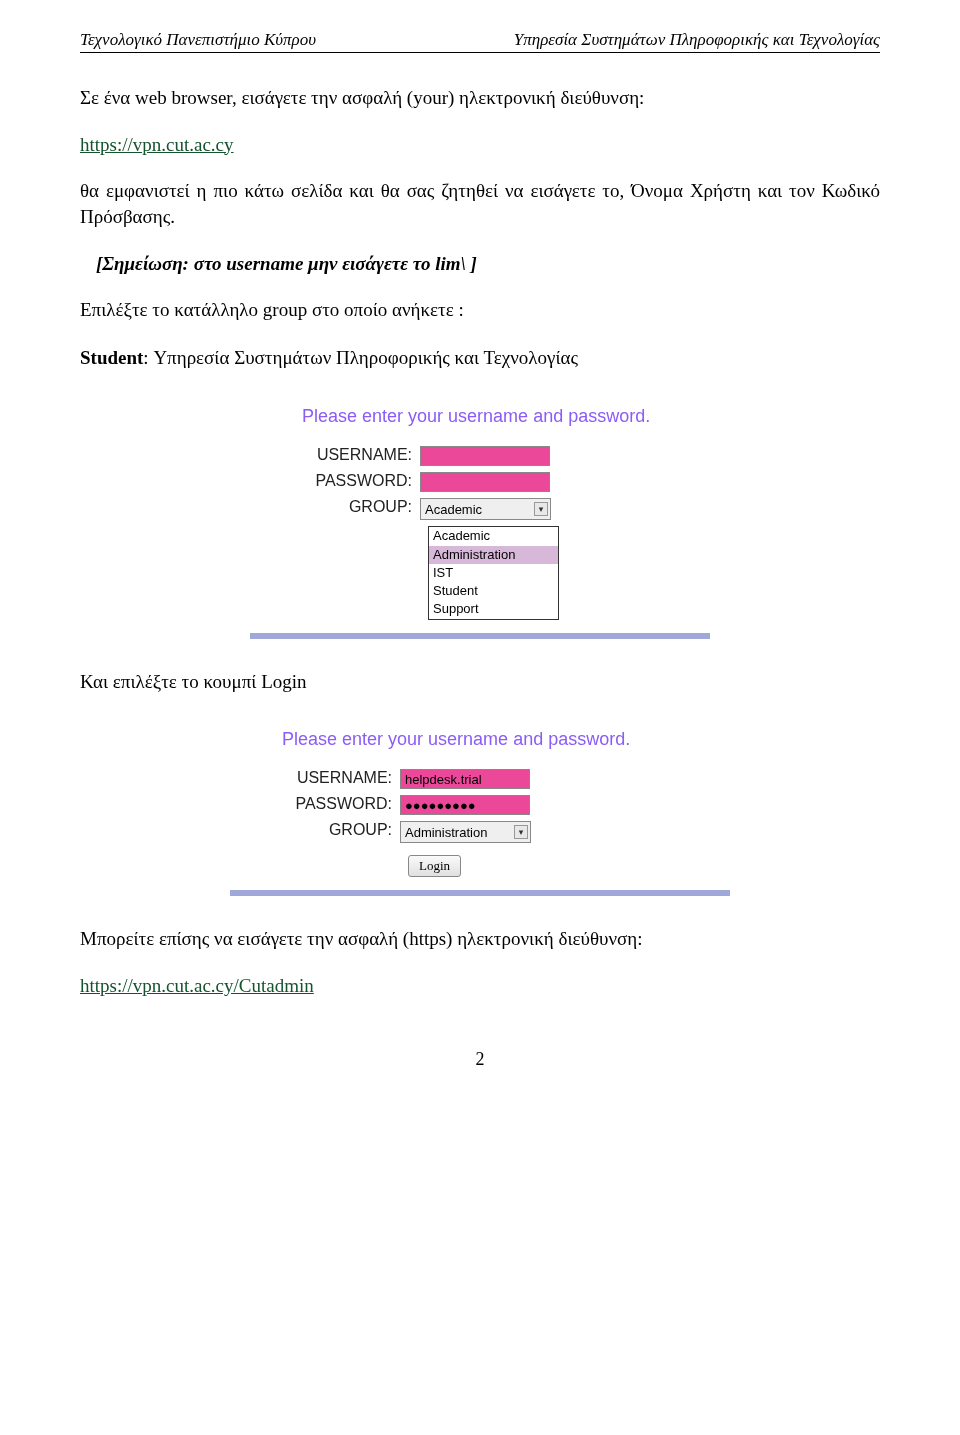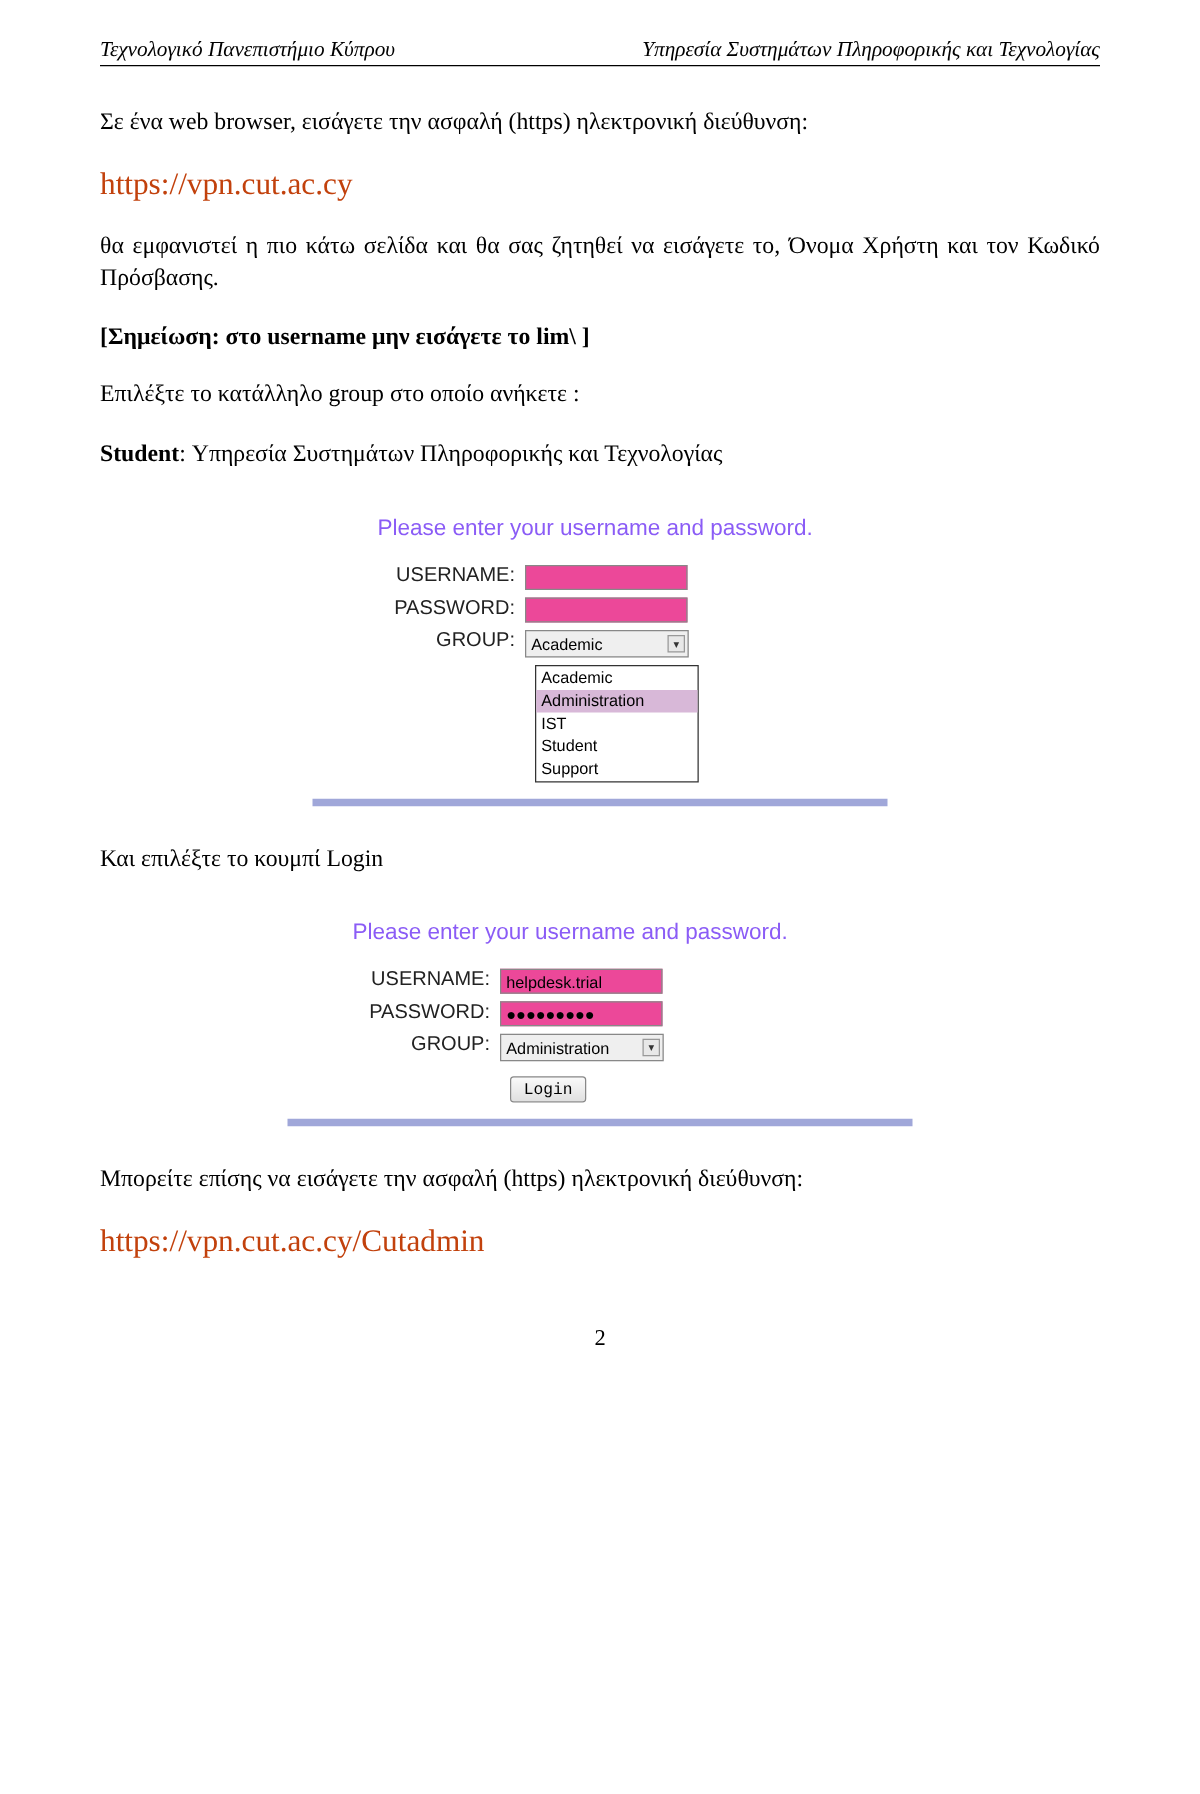--- a/index.html
+++ b/index.html
@@ -30,26 +30,29 @@
     margin-bottom: 36px;
   }
   .para {
     font-size: 19px;
     line-height: 1.4;
     margin-bottom: 22px;
     text-align: justify;
   }
   .para-note {
     font-size: 19px;
+    font-style: italic;
     font-weight: bold;
     margin-bottom: 22px;
+    margin-left: 16px;
   }
   .link {
-    color: #c2410c;
-    font-size: 25px;
+    color: #14532d;
+    text-decoration: underline;
+    font-size: 19px;
     margin-bottom: 22px;
     display: inline-block;
   }
   .bold { font-weight: bold; }
   .form-figure {
     margin: 10px auto 30px auto;
     width: 460px;
     border-bottom: 6px solid #a0a7d9;
     padding-bottom: 1px;
   }
@@ -121,21 +124,21 @@
     padding: 1px 4px;
     line-height: 1.25;
   }
   .listbox .opt.highlight {
     background: #d8b8d8;
   }
   .login-btn {
     margin-left: 128px;
     margin-top: 6px;
     display: inline-block;
-    font-family: Liberation Mono, monospace;
+    font-family: Liberation Serif, serif;
     font-size: 13px;
     padding: 2px 10px;
     border: 1px solid #888;
     border-radius: 3px;
     background: linear-gradient(#fafafa, #e0e0e0);
   }
   .page-num {
     text-align: center;
     font-size: 18px;
     margin-top: 30px;
@@ -145,21 +148,21 @@
 <body>
 
 <div class="page">
 
   <div class="header-row">
     <span>Τεχνολογικό Πανεπιστήμιο Κύπρου</span>
     <span>Υπηρεσία Συστημάτων Πληροφορικής και Τεχνολογίας</span>
   </div>
 
 
-  <div class="para">Σε ένα web browser, εισάγετε την ασφαλή (https) ηλεκτρονική διεύθυνση:</div>
+  <div class="para">Σε ένα web browser, εισάγετε την ασφαλή (your) ηλεκτρονική διεύθυνση:</div>
 
   <a class="link">https://vpn.cut.ac.cy</a>
 
   <div class="para">θα εμφανιστεί η πιο κάτω σελίδα και θα σας ζητηθεί να εισάγετε το, Όνομα Χρήστη και τον Κωδικό Πρόσβασης.</div>
 
 
   <div class="para-note">[Σημείωση: στο username μην εισάγετε το lim\ ]</div>
 
   <div class="para">Επιλέξτε το κατάλληλο group στο οποίο ανήκετε :</div>
 

